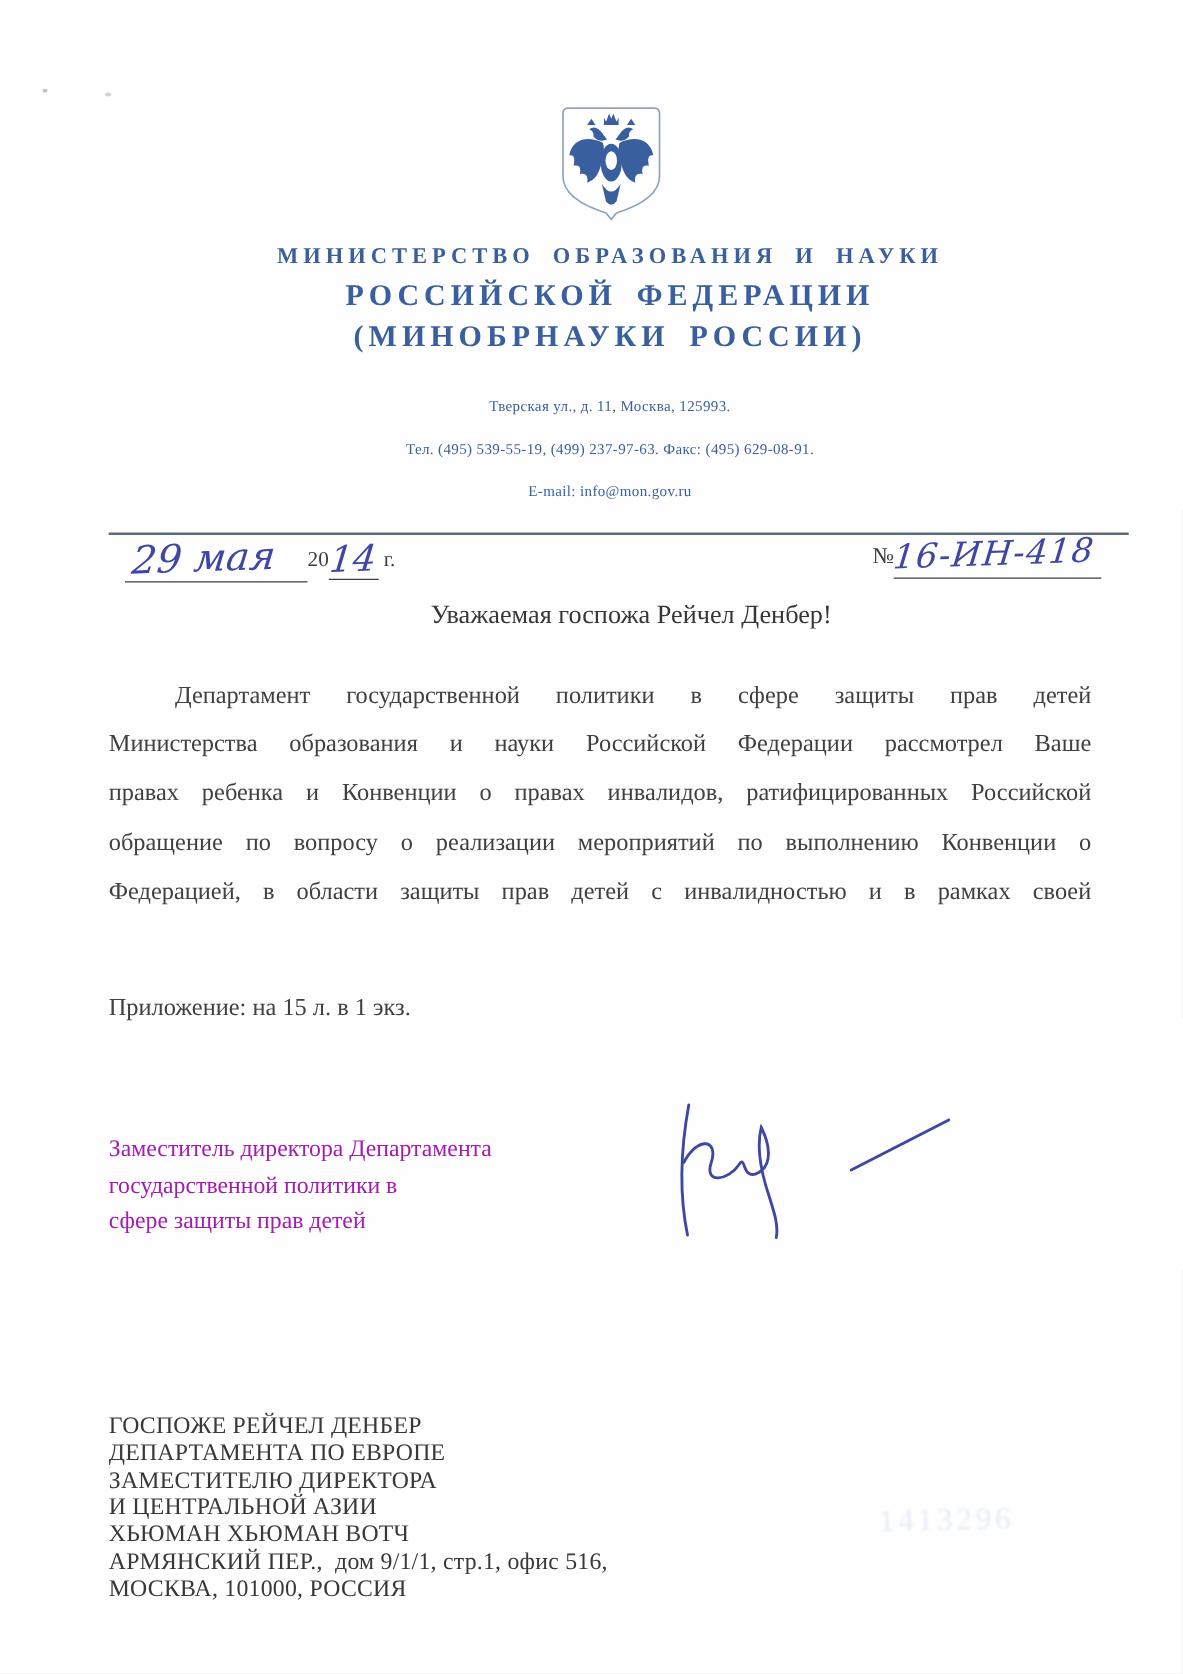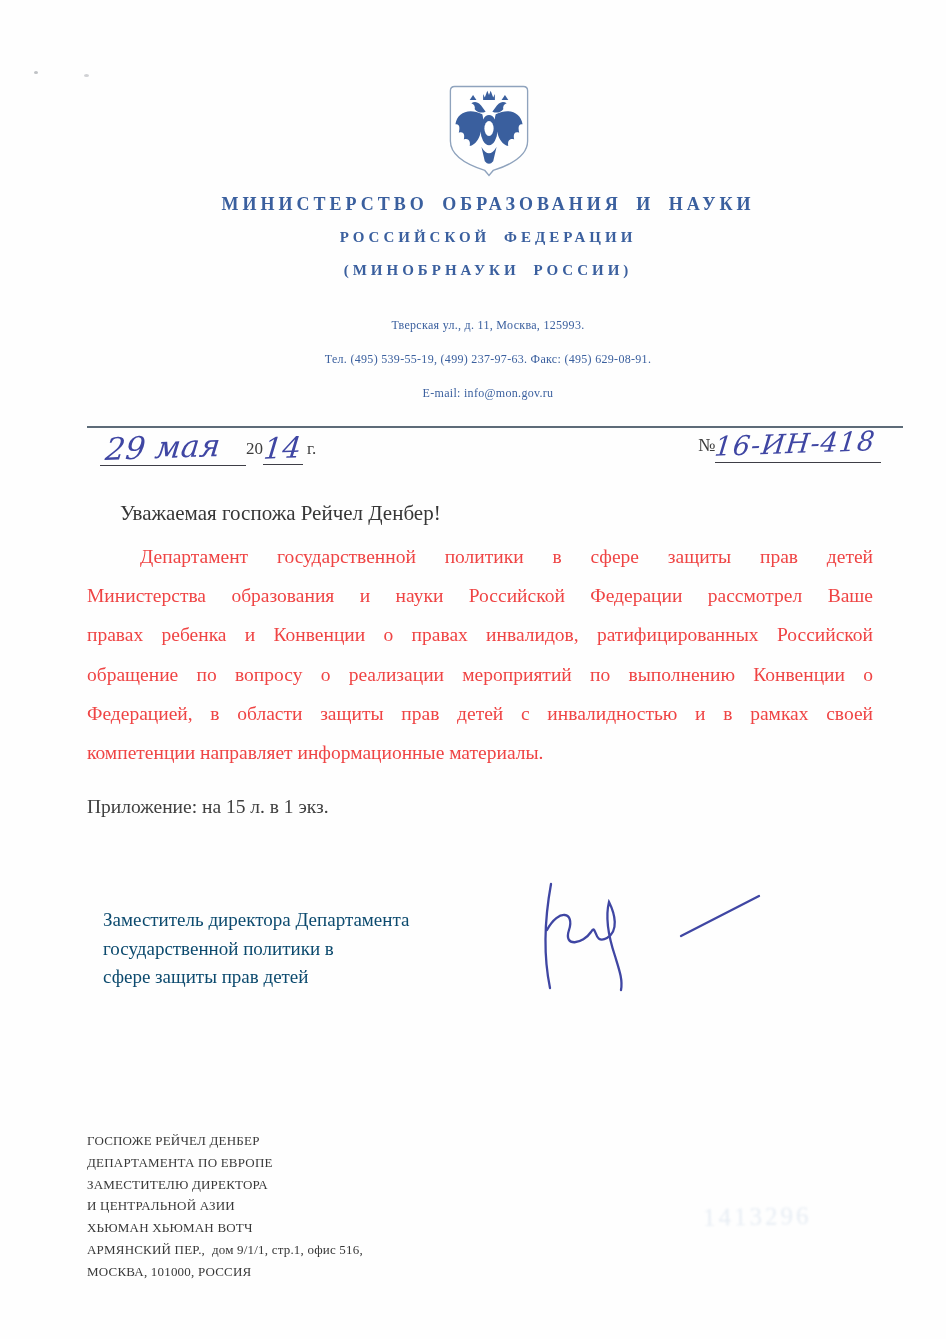--- a/index.html
+++ b/index.html
@@ -9,52 +9,52 @@
     font-family:"Liberation Serif","DejaVu Serif",serif;
     color:#333;
   }
   
   .emblem{position:absolute;left:447px;top:84px;width:84px;height:94px;}
   .letterhead{position:absolute;left:87px;top:188px;width:802px;text-align:center;}
   .ministry1,.ministry2,.ministry3{
     font-weight:bold;letter-spacing:4px;word-spacing:6px;line-height:33px;text-align:center;
   }
   .ministry1{font-size:18px;}
-  .ministry2,.ministry3{font-size:15px;}
+  .ministry2,.ministry3{font-size:24px;}
   .contact{position:absolute;left:87px;top:308px;width:802px;text-align:center;line-height:34px;font-size:12px;letter-spacing:.3px;}
   .divider{position:absolute;left:87px;top:426px;width:816px;height:0;border-top:2px solid #5d6b78;}
   
   .hand{
     font-family:"DejaVu Serif","Liberation Serif",serif;
     font-style:italic;display:inline-block;
     transform:skewX(-8deg) rotate(-2deg);
   }
   .date-row{position:absolute;left:100px;top:430px;height:44px;white-space:nowrap;}
   .date-row .u-day{display:inline-block;border-bottom:1.7px solid #3e3e46;padding:0 26px 1px 6px;}
   .date-row .day{font-size:31px;line-height:34px;}
   .date-row .yr-pre,.date-row .yr-suf{font-size:17px;color:#3c3c3c;vertical-align:4px;}
   .date-row .u-yr{display:inline-block;border-bottom:1.7px solid #3e3e46;padding:0 2px 1px 1px;}
   .date-row .yr{font-size:29px;line-height:30px;}
   .num-row{position:absolute;left:698px;top:428px;white-space:nowrap;}
   .num-row .sign{font-size:18px;color:#3c3c3c;vertical-align:2px;}
   .num-row .u-num{display:inline-block;border-bottom:1.7px solid #3e3e46;padding:0 6px 2px 0;}
   .num-row .num{font-size:27px;line-height:32px;letter-spacing:1px;}
   
-  .salutation{position:absolute;left:120px;top:501px;width:770px;font-size:21px;color:#363636;}
-  .body-par{position:absolute;left:87px;top:537px;width:786px;font-size:19.5px;color:#ef4444;}
+  .salutation{position:absolute;left:120px;top:479px;width:770px;text-align:center;font-size:21px;color:#363636;}
+  .body-par{position:absolute;left:87px;top:537px;width:786px;font-size:19.5px;color:#404040;}
   .body-par .line{height:39.2px;line-height:39.2px;text-align:justify;}
   .body-par .line.just{text-align-last:justify;}
   .body-par .line.first{text-indent:53px;}
   .attachment{position:absolute;left:87px;top:796px;font-size:19.5px;color:#404040;}
   
-  .signer-title{position:absolute;left:103px;top:906px;width:400px;font-size:19px;line-height:28.5px;color:#0c4a6e;}
+  .signer-title{position:absolute;left:87px;top:906px;width:400px;font-size:19px;line-height:28.5px;color:#a21caf;}
   .sig-svg{position:absolute;left:535px;top:872px;width:235px;height:125px;}
   .signer-name{position:absolute;left:600px;top:962px;width:295px;text-align:right;font-size:19.5px;color:#2f2f2f;}
   
-  .recipient{position:absolute;left:87px;top:1130px;font-size:13px;line-height:21.8px;color:#383838;letter-spacing:.2px;}
+  .recipient{position:absolute;left:87px;top:1130px;font-size:19px;line-height:21.8px;color:#383838;letter-spacing:.2px;}
   .recipient .addr-line{white-space:pre-wrap;}
   
   .stamp{position:absolute;left:703px;top:1203px;font-size:25px;letter-spacing:3px;color:#7fa0c6;opacity:.18;filter:blur(1px);transform:rotate(-1deg);}
   .speck{position:absolute;border-radius:50%;background:#8b8f96;opacity:.55;}
   .speck.s1{left:34px;top:71px;width:4px;height:3px;}
   .speck.s2{left:84px;top:74px;width:5px;height:3px;opacity:.4;}
 </style>
 </head>
 <body>
 
@@ -102,21 +102,20 @@
   </div>
 
   <div class="salutation">Уважаемая госпожа Рейчел Денбер!</div>
 
   <div class="body-par">
     <div class="line just first">Департамент государственной политики в сфере защиты прав детей</div>
     <div class="line just">Министерства образования и науки Российской Федерации рассмотрел Ваше</div>
     <div class="line just">правах ребенка и Конвенции о правах инвалидов, ратифицированных Российской</div>
     <div class="line just">обращение по вопросу о реализации мероприятий по выполнению Конвенции о</div>
     <div class="line just">Федерацией, в области защиты прав детей с инвалидностью и в рамках своей</div>
-    <div class="line">компетенции направляет информационные материалы.</div>
   </div>
 
   <div class="attachment">Приложение: на 15 л. в 1 экз.</div>
 
   <div class="signer-title">
     <div>Заместитель директора Департамента</div>
     <div>государственной политики в</div>
     <div>сфере защиты прав детей</div>
   </div>
 

